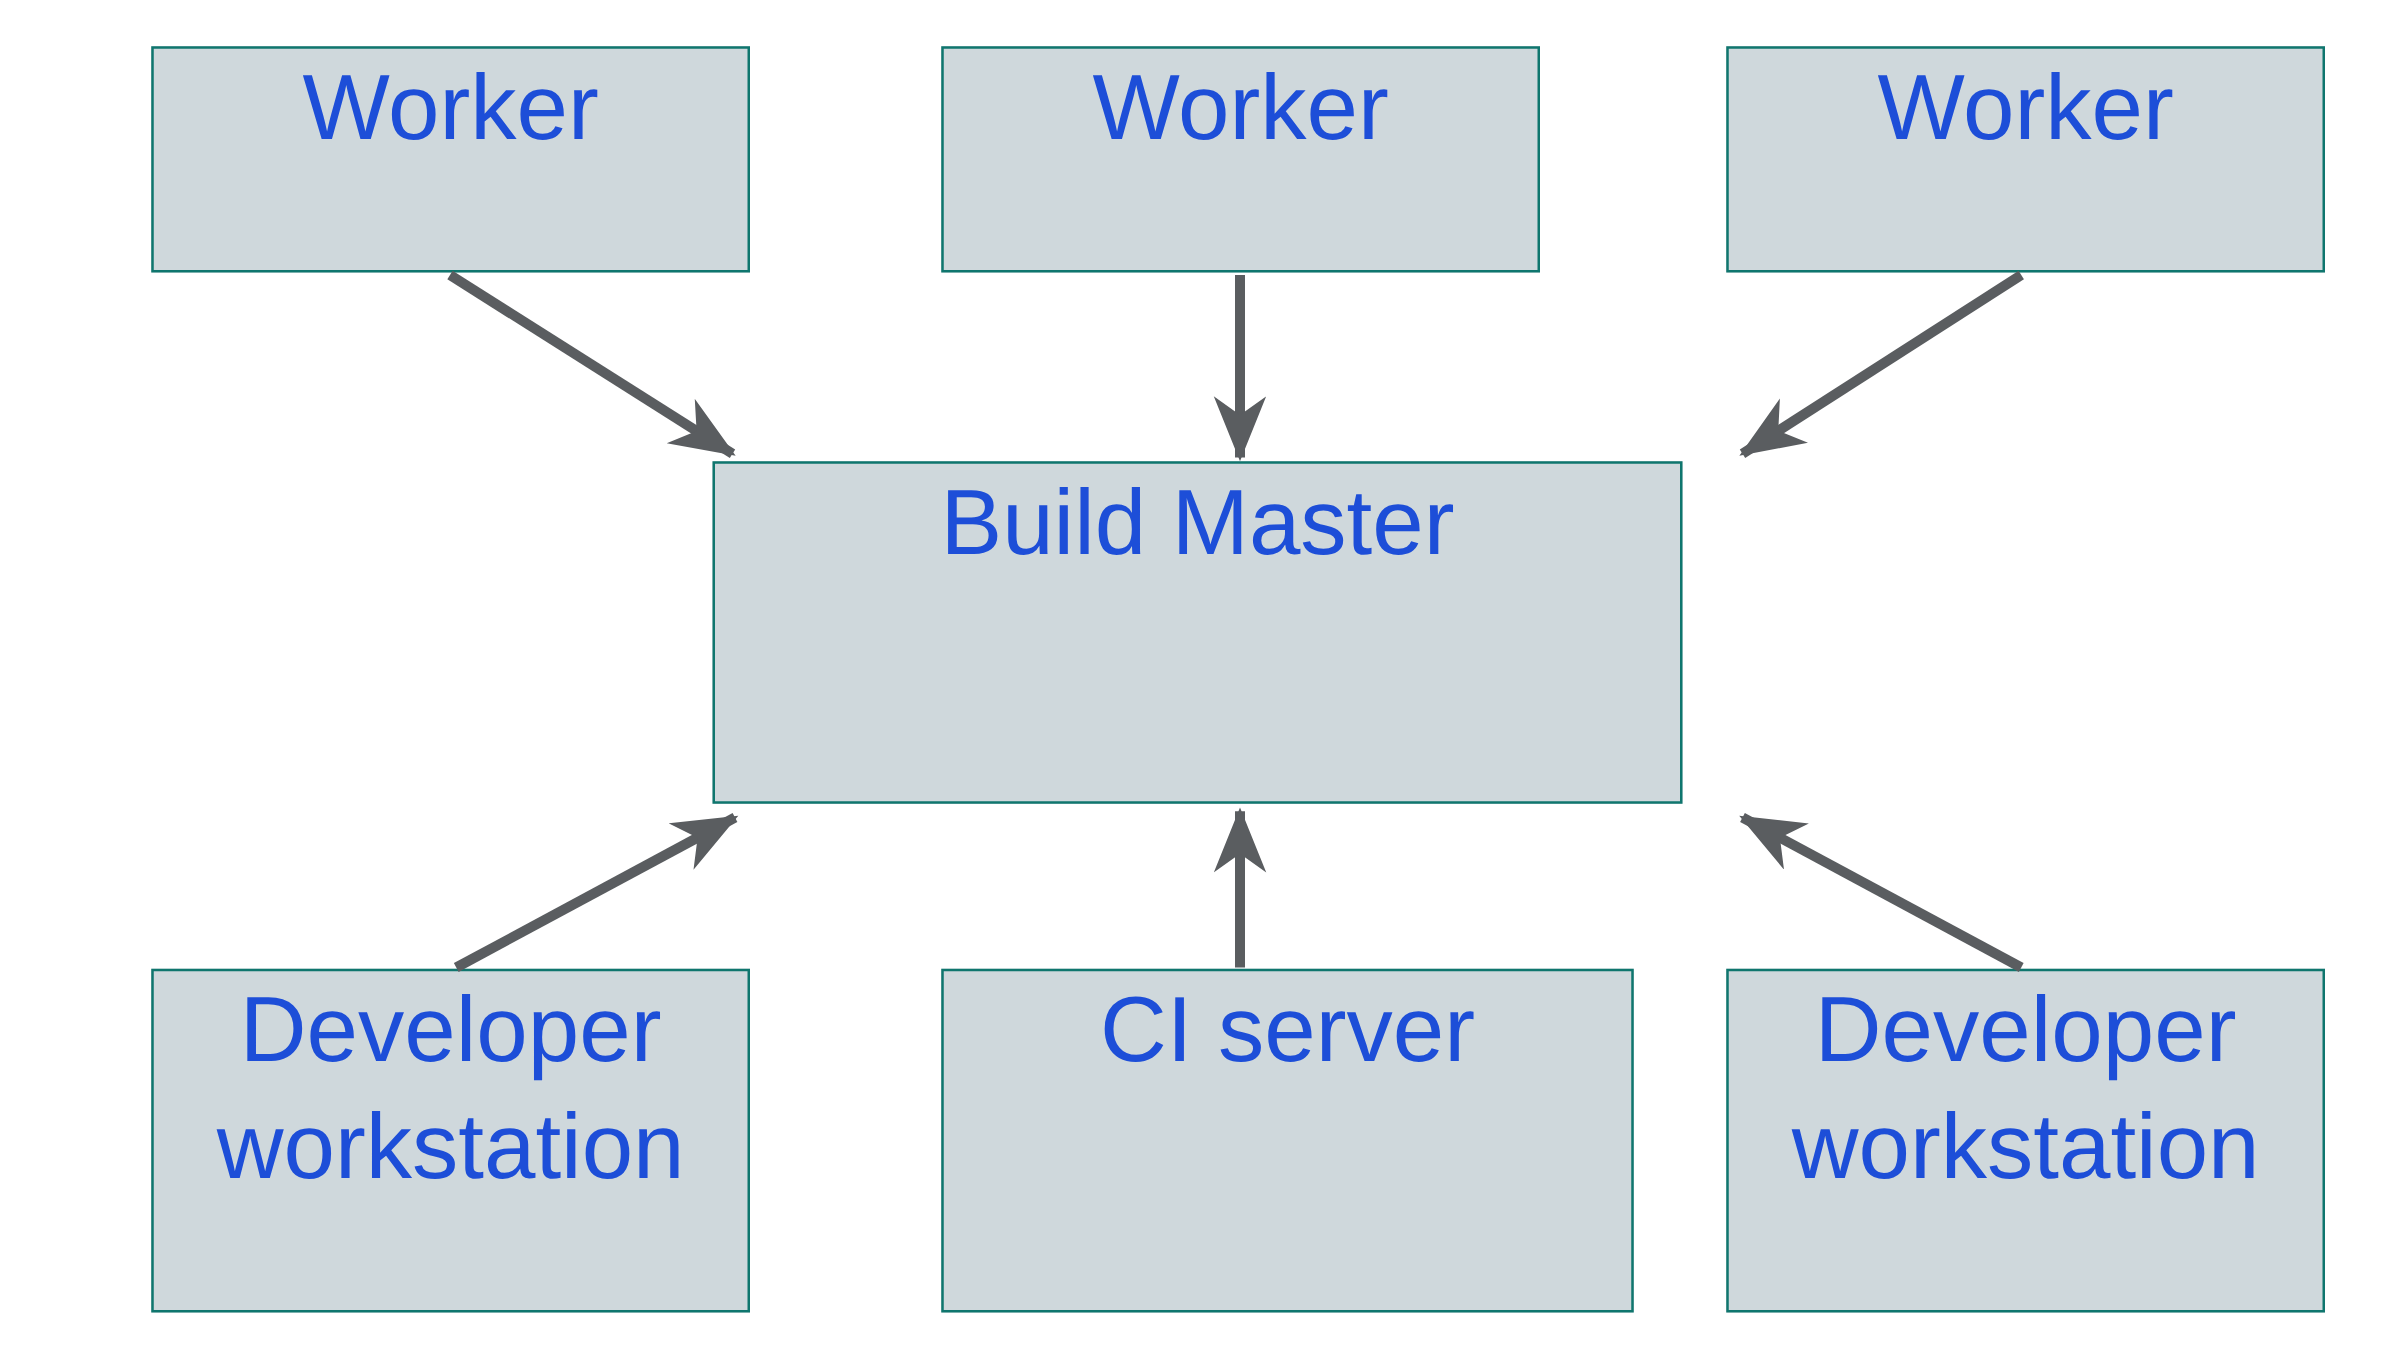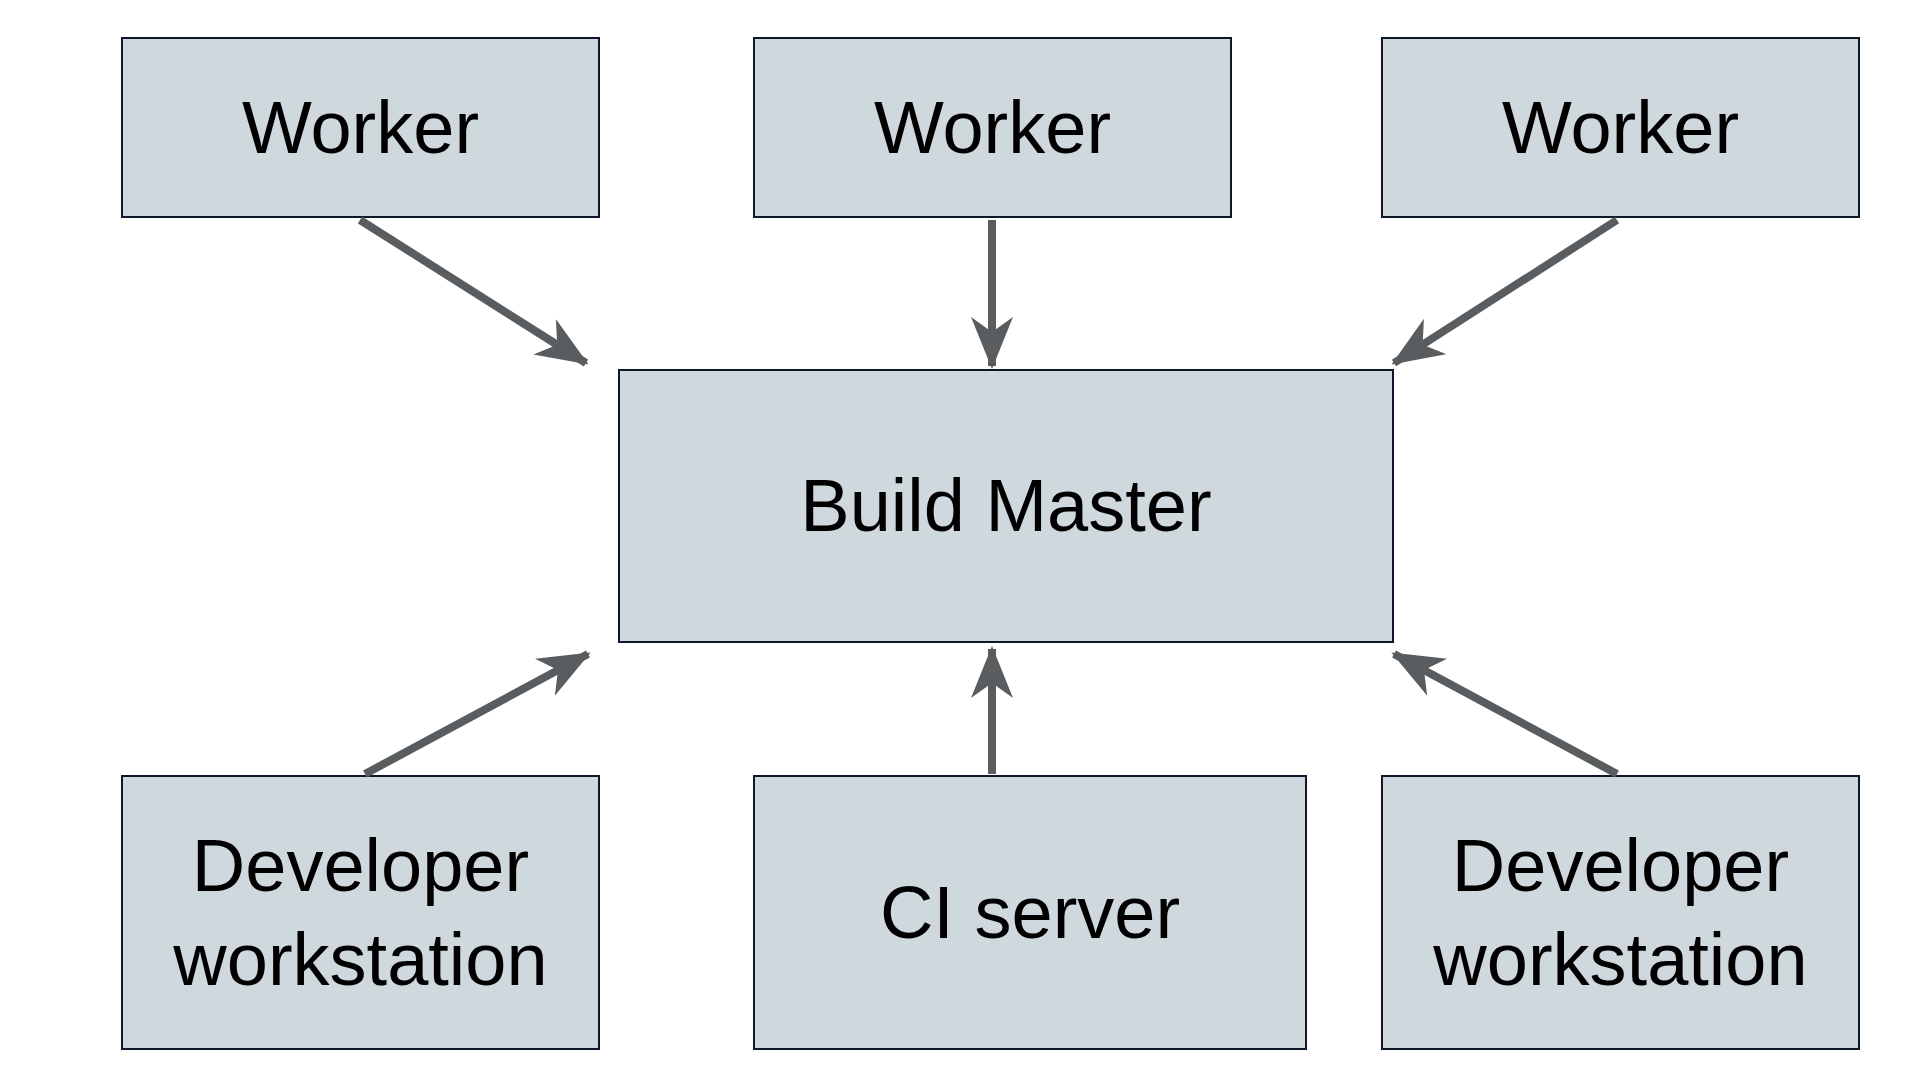--- a/index.html
+++ b/index.html
@@ -11,42 +11,41 @@
     position: relative;
     width: 1910px;
     height: 1090px;
     background: #ffffff;
     overflow: hidden;
     font-family: "Liberation Sans", "DejaVu Sans", sans-serif;
   }
   .node {
     position: absolute;
     background: #cfd8dc;
-    border: 2px solid #0f172a;
+    border: 2px solid #0f766e;
     box-sizing: border-box;
     display: flex;
-    align-items: center;
     justify-content: center;
     text-align: center;
-    color: #000000;
+    color: #1d4ed8;
     font-size: 74px;
     line-height: 1.26;
     letter-spacing: 0px;
     padding: 0 10px;
   }
   .node span {
     display: block;
     width: 100%;
   }
   
   .worker-1 { left: 121px; top: 37px;  width: 479px; height: 181px; }
   .worker-2 { left: 753px; top: 37px;  width: 479px; height: 181px; }
   .worker-3 { left: 1381px; top: 37px; width: 479px; height: 181px; }
   
-  .build-master { left: 618px; top: 369px; width: 776px; height: 274px; }
+  .build-master { left: 570px; top: 369px; width: 776px; height: 274px; }
   
   .dev-left  { left: 121px;  top: 775px; width: 479px; height: 275px; }
   .ci-server { left: 753px;  top: 775px; width: 554px; height: 275px; }
   .dev-right { left: 1381px; top: 775px; width: 479px; height: 275px; }
 
   svg.arrows {
     position: absolute;
     left: 0;
     top: 0;
     width: 1910px;

